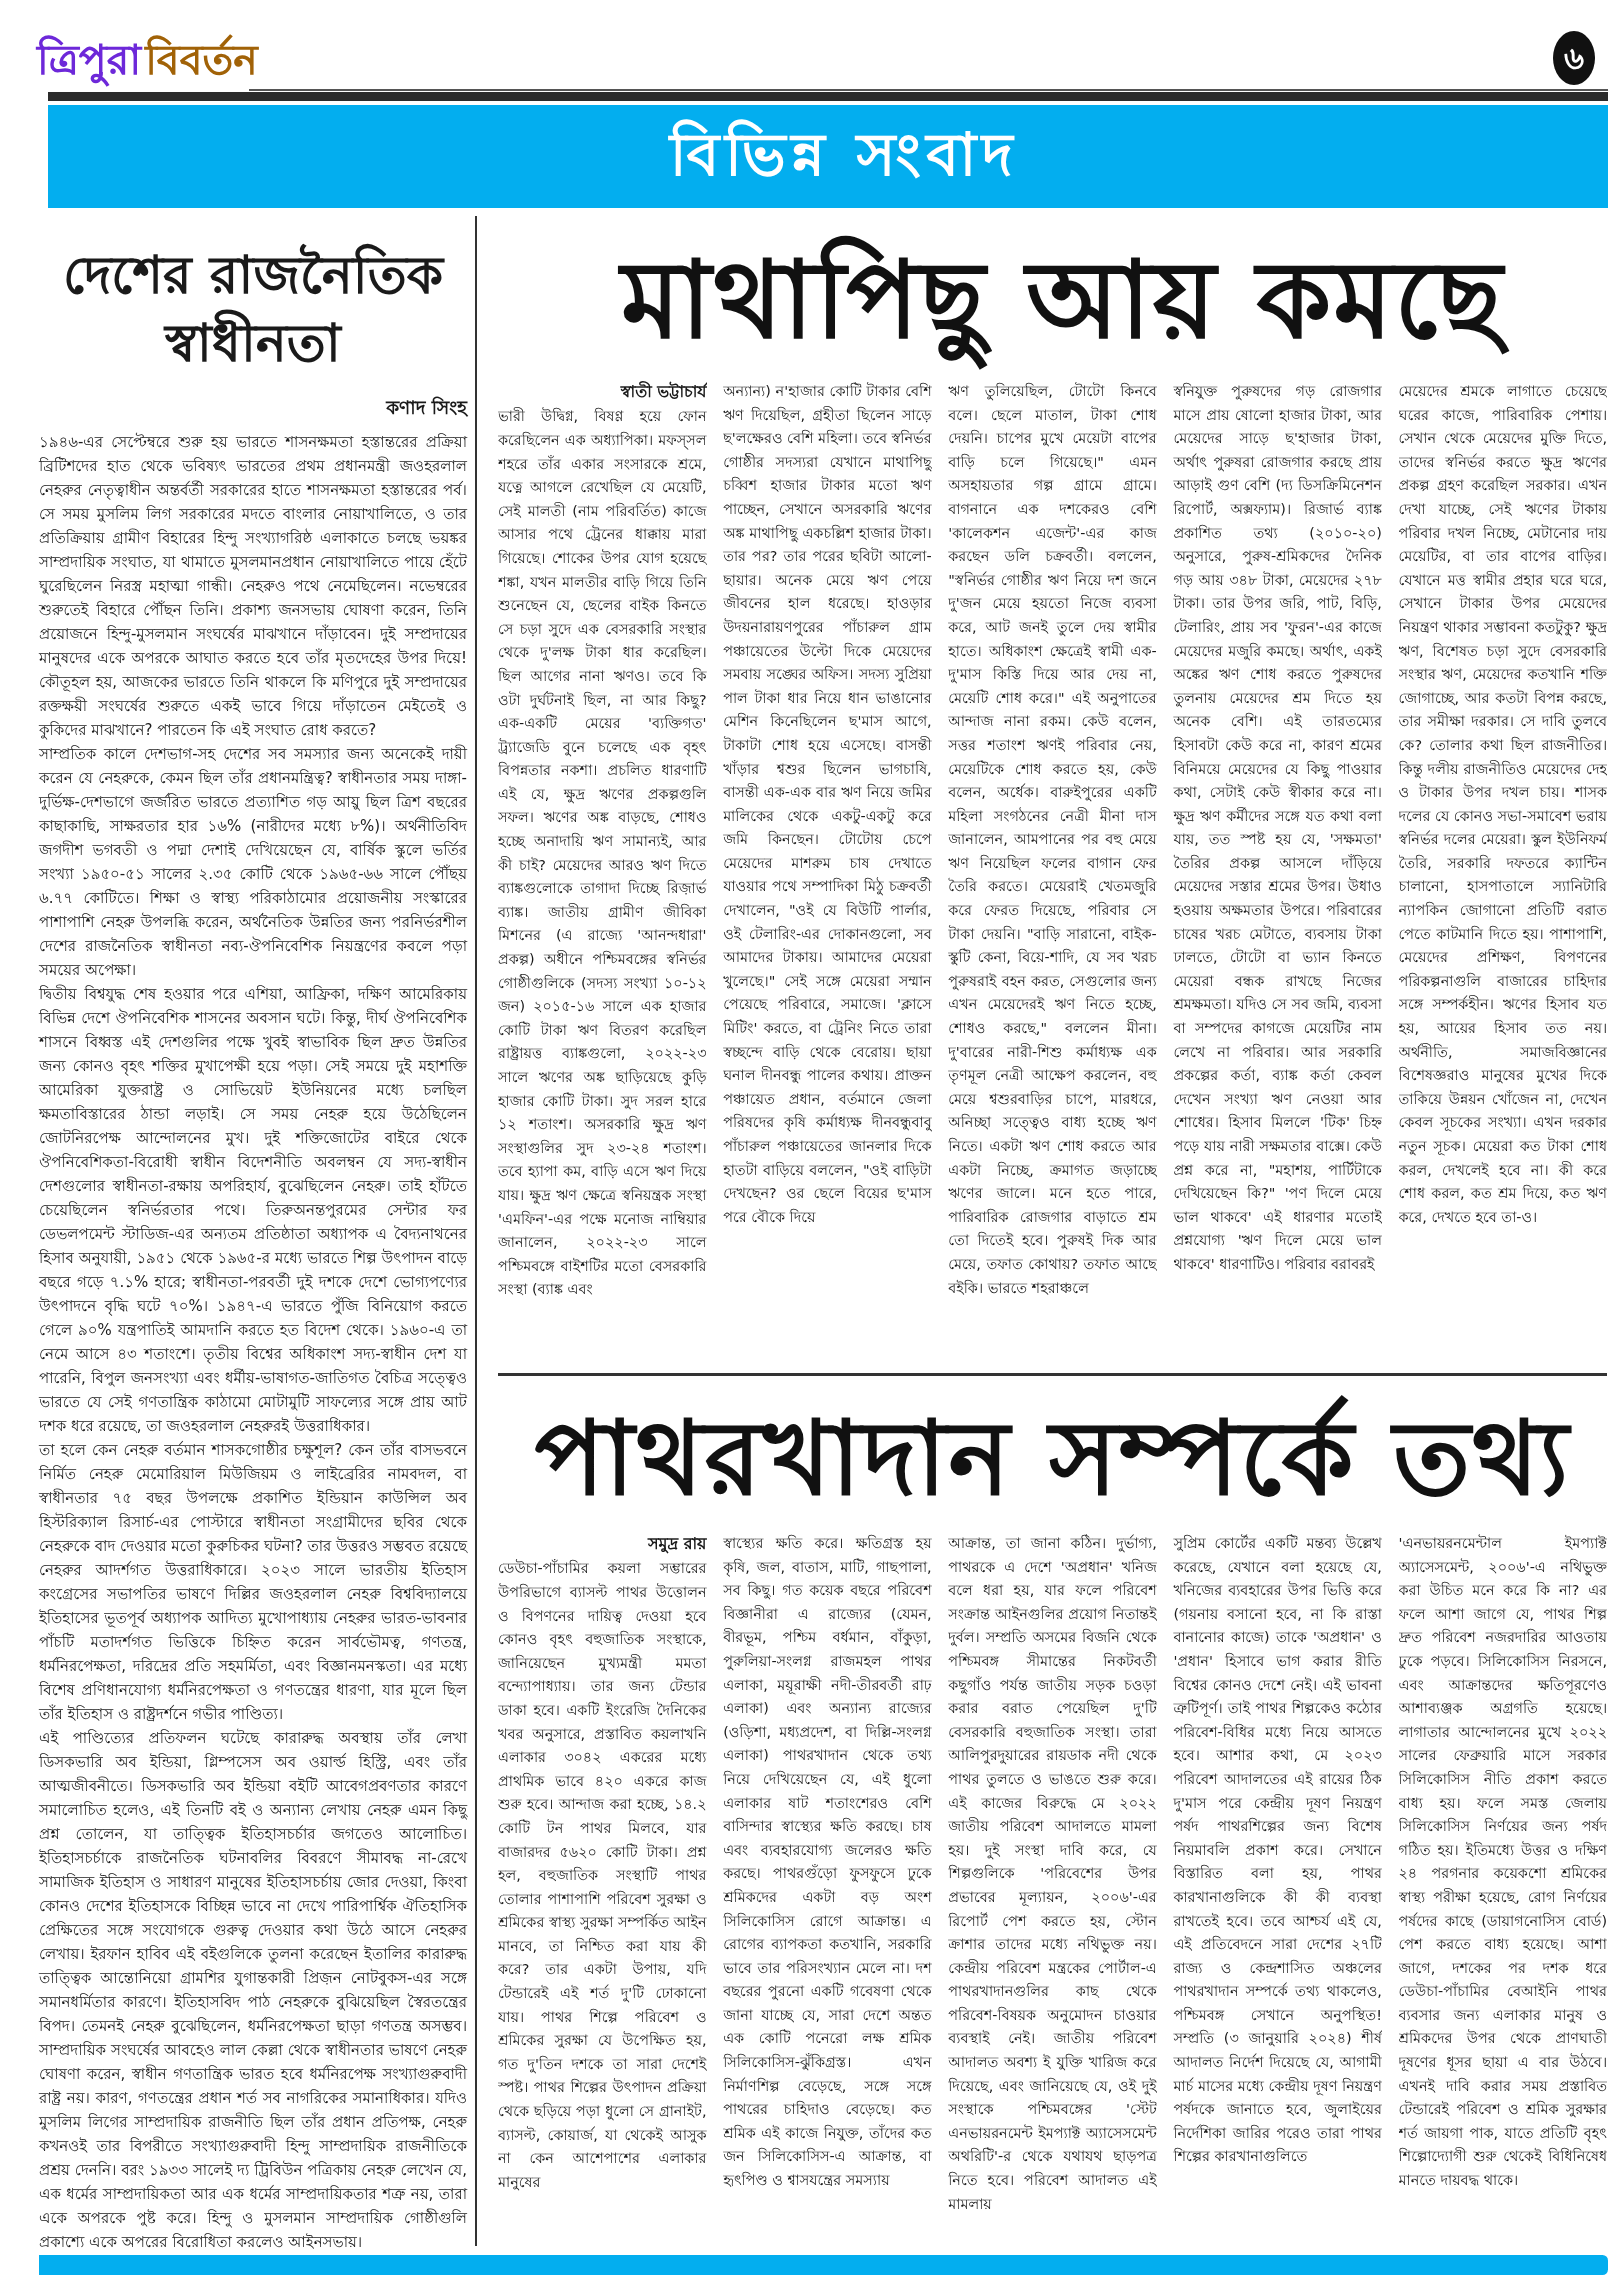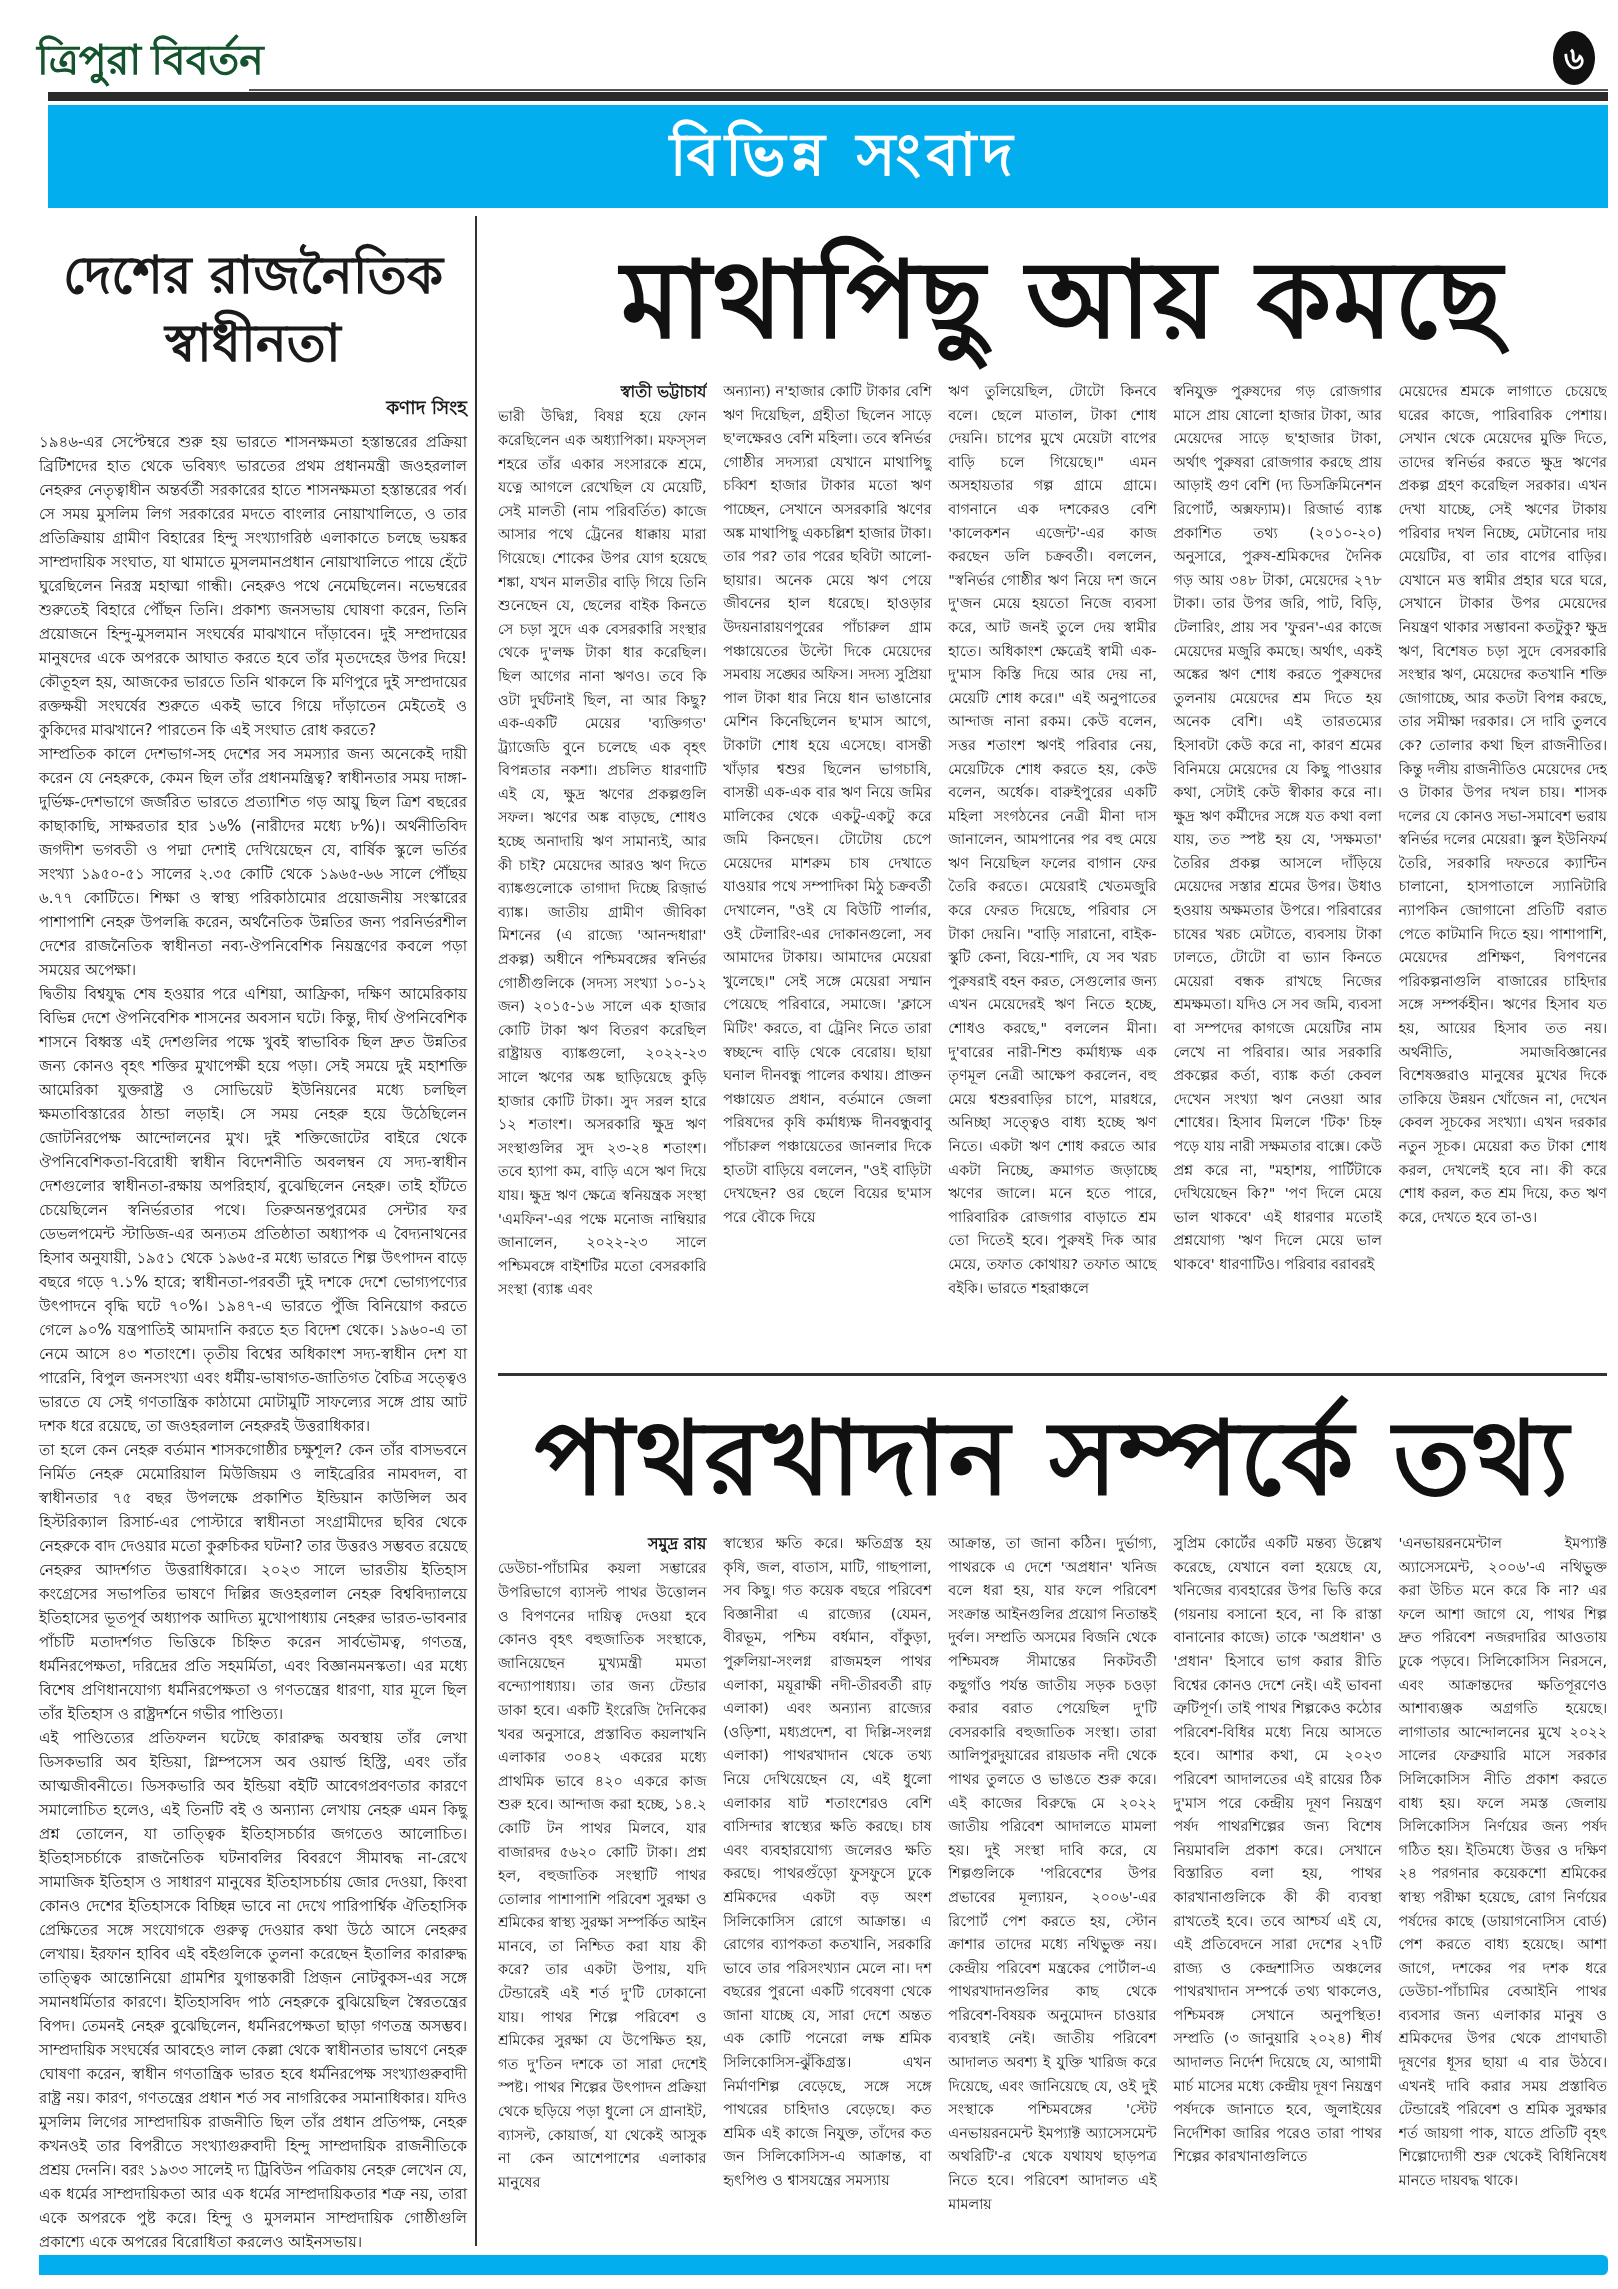--- a/index.html
+++ b/index.html
@@ -3,22 +3,22 @@
 <meta charset="utf-8">
 <style>
   html, body { margin:0; padding:0; background:#ffffff; }
   body { width:1619px; height:2290px; position:relative; overflow:hidden;
          font-family:"DejaVu Sans", "Liberation Sans", sans-serif; color:#1a1a1a; }
   .abs { position:absolute; }
 
   
   .masthead { left:13px; top:29.5px; width:1595px; height:65px; }
   .logo { position:absolute; left:24px; top:3.7px; font-size:41px; font-weight:bold; line-height:54px; white-space:nowrap; }
-  .logo .tri { color:#14532d; }
-  .logo .bib { color:#14532d; margin-left:10px; }
+  .logo .tri { color:#6d28d9; }
+  .logo .bib { color:#a16207; margin-left:4px; }
   .dateline { position:absolute; left:378px; top:13px; font-size:26px; line-height:37px; color:#111; white-space:nowrap; }
   .dateline .sep { display:inline-block; margin:0 14.8px; font-size:20px; }
   .pagenum { position:absolute; right:13px; top:1.8px; width:42px; height:54px; border-radius:50%;
              background:#111; color:#fff; font-size:31px; font-weight:bold; text-align:center; line-height:54px; }
   .thin-rule { left:249px; top:89px; width:1359px; height:1.8px; background:#555; }
   .thick-rule { left:48px; top:92px; width:1560px; height:9.2px; background:#2b2b2b; }
 
   
   .banner { left:48px; top:105px; width:1560px; height:103px; background:#03aeef; }
   .banner-title { position:absolute; left:0; right:0; top:11px; text-align:center; color:#fff;

